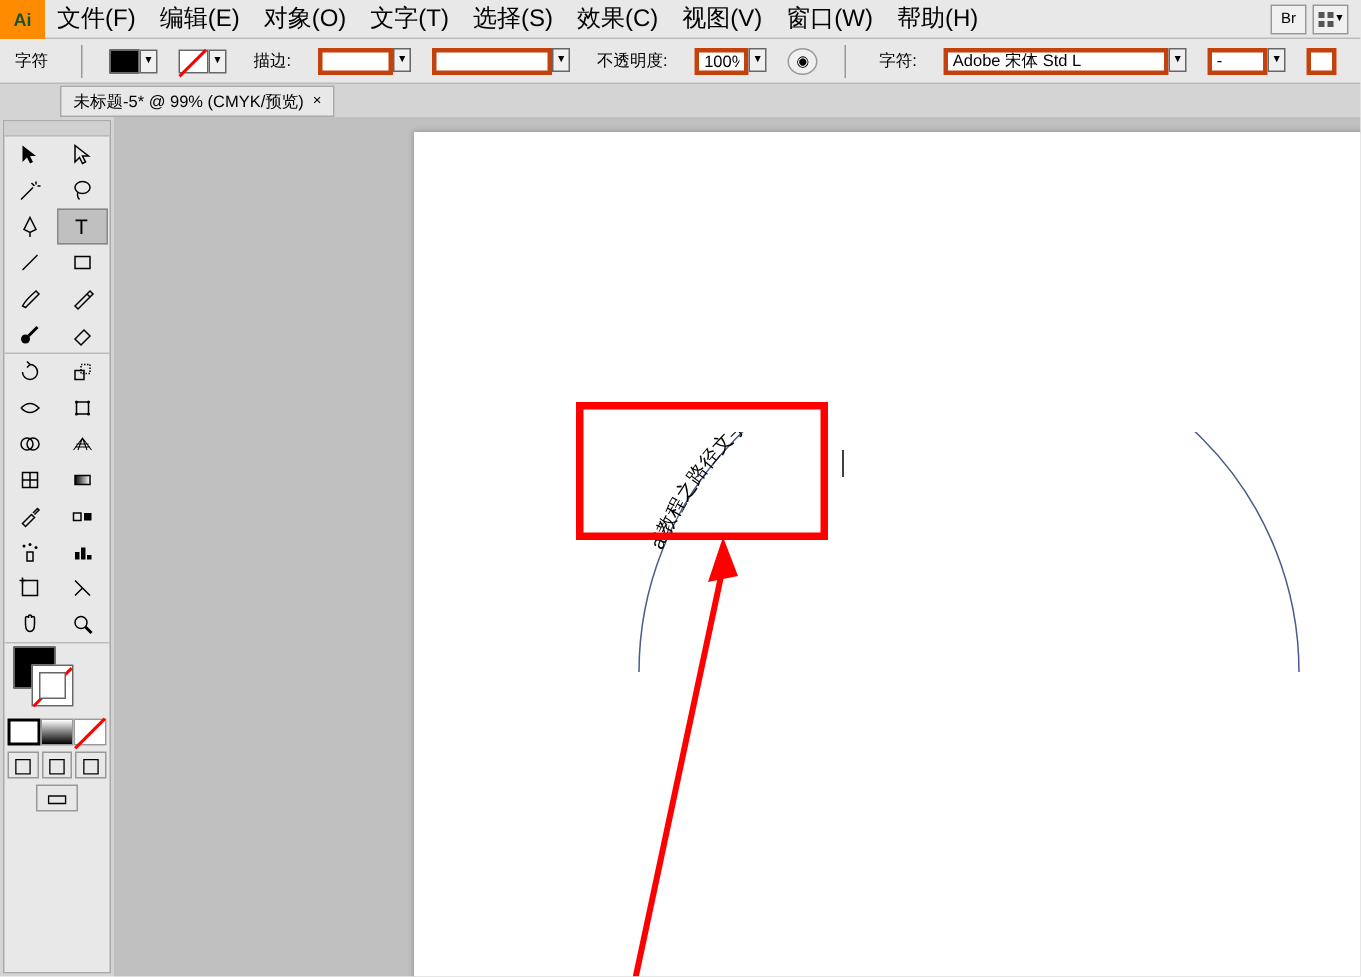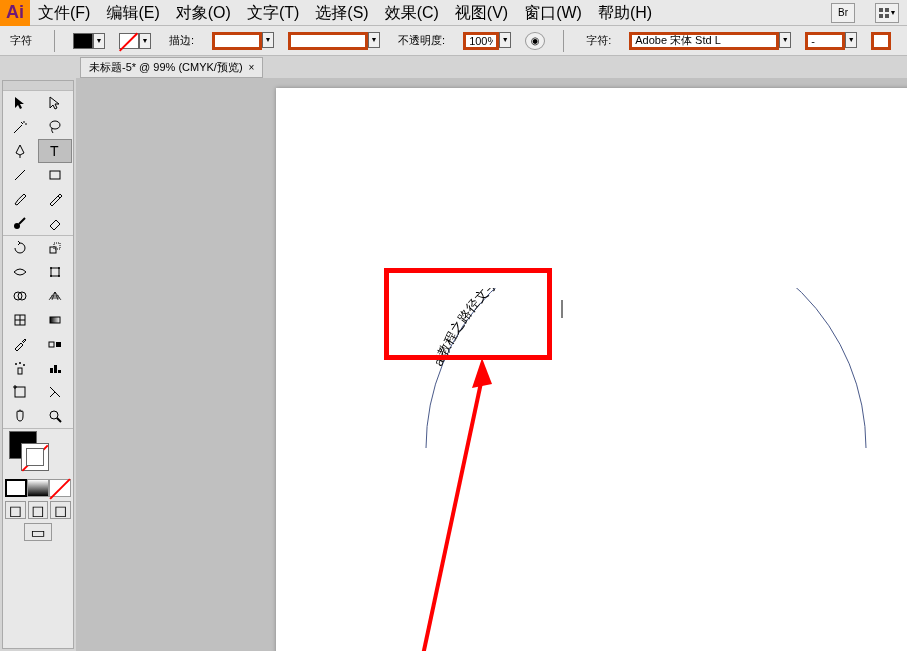--- a/index.html
+++ b/index.html
@@ -1,37 +1,37 @@
 <!DOCTYPE html>
 <html><head>
 <meta charset="utf-8">
 <style>
 * { margin: 0; padding: 0; box-sizing: border-box; font-family: sans-serif; }
 body { background: #d4d4d4; width: 907px; height: 651px; overflow: hidden; position: relative; }
 
 
 .menubar { height: 26px; background: #e8e8e8; display: flex; align-items: center; border-bottom: 1px solid #bbb; }
-.app-icon { width: 30px; height: 26px; background: #ff8c00; display: flex; align-items: center; justify-content: center; color: #701a75; font-weight: bold; font-size: 18px; }
+.app-icon { width: 30px; height: 26px; background: #ff8c00; display: flex; align-items: center; justify-content: center; color: #14532d; font-weight: bold; font-size: 12px; }
 .menu-items { display: flex; }
 .menu-item { padding: 0 8px; font-size: 16px; cursor: pointer; line-height: 26px; }
-.menu-right { margin-left: auto; display: flex; gap: 20px; padding-right: 8px; text-align: right; }
+.menu-right { margin-left: auto; display: flex; gap: 4px; padding-right: 8px; text-align: right; }
 .menu-icon-btn { width: 24px; height: 20px; border: 1px solid #999; background: #f0f0f0; display: flex; align-items: center; justify-content: center; font-size: 10px; }
 
 
 .options-bar { height: 30px; background: #e8e8e8; display: flex; align-items: center; border-bottom: 1px solid #bbb; padding: 0 6px; gap: 14px; font-size: 11px; }
 .options-label { padding: 0 4px; }
 .options-divider { width: 1px; height: 22px; background: #999; margin: 0 4px; }
 .color-swatch-pair { display: flex; align-items: center; }
 .small-swatch { width: 20px; height: 16px; border: 1px solid #666; }
 .dropdown-arrow { width: 12px; height: 16px; border: 1px solid #666; background: #f0f0f0; display: flex; align-items: center; justify-content: center; font-size: 7px; }
 .options-input { height: 18px; border: 3px solid #c2410c; background: white; font-size: 11px; padding: 0 3px; }
 .font-select { display: flex; }
 
 
-.doc-tab-bar { height: 22px; background: #d4d4d4; display: flex; align-items: center; padding-left: 80px; }
+.doc-tab-bar { height: 22px; background: #d4d4d4; display: flex; align-items: center; padding-left: 40px; }
 .doc-tab { padding: 2px 8px; background: #e8e8e8; border: 1px solid #aaa; font-size: 11px; display: flex; align-items: center; gap: 6px; }
 .tab-close { font-size: 10px; cursor: pointer; }
 
 
 .main-area { position: absolute; top: 78px; left: 0; right: 0; bottom: 0; display: flex; }
 
 
 .tool-panel { width: 72px; background: #e8e8e8; border: 1px solid #aaa; margin: 2px; display: flex; flex-direction: column; }
 .tool-drag { height: 10px; background: #d0d0d0; border-bottom: 1px solid #bbb; }
 .tool-grid { display: grid; grid-template-columns: 1fr 1fr; }

